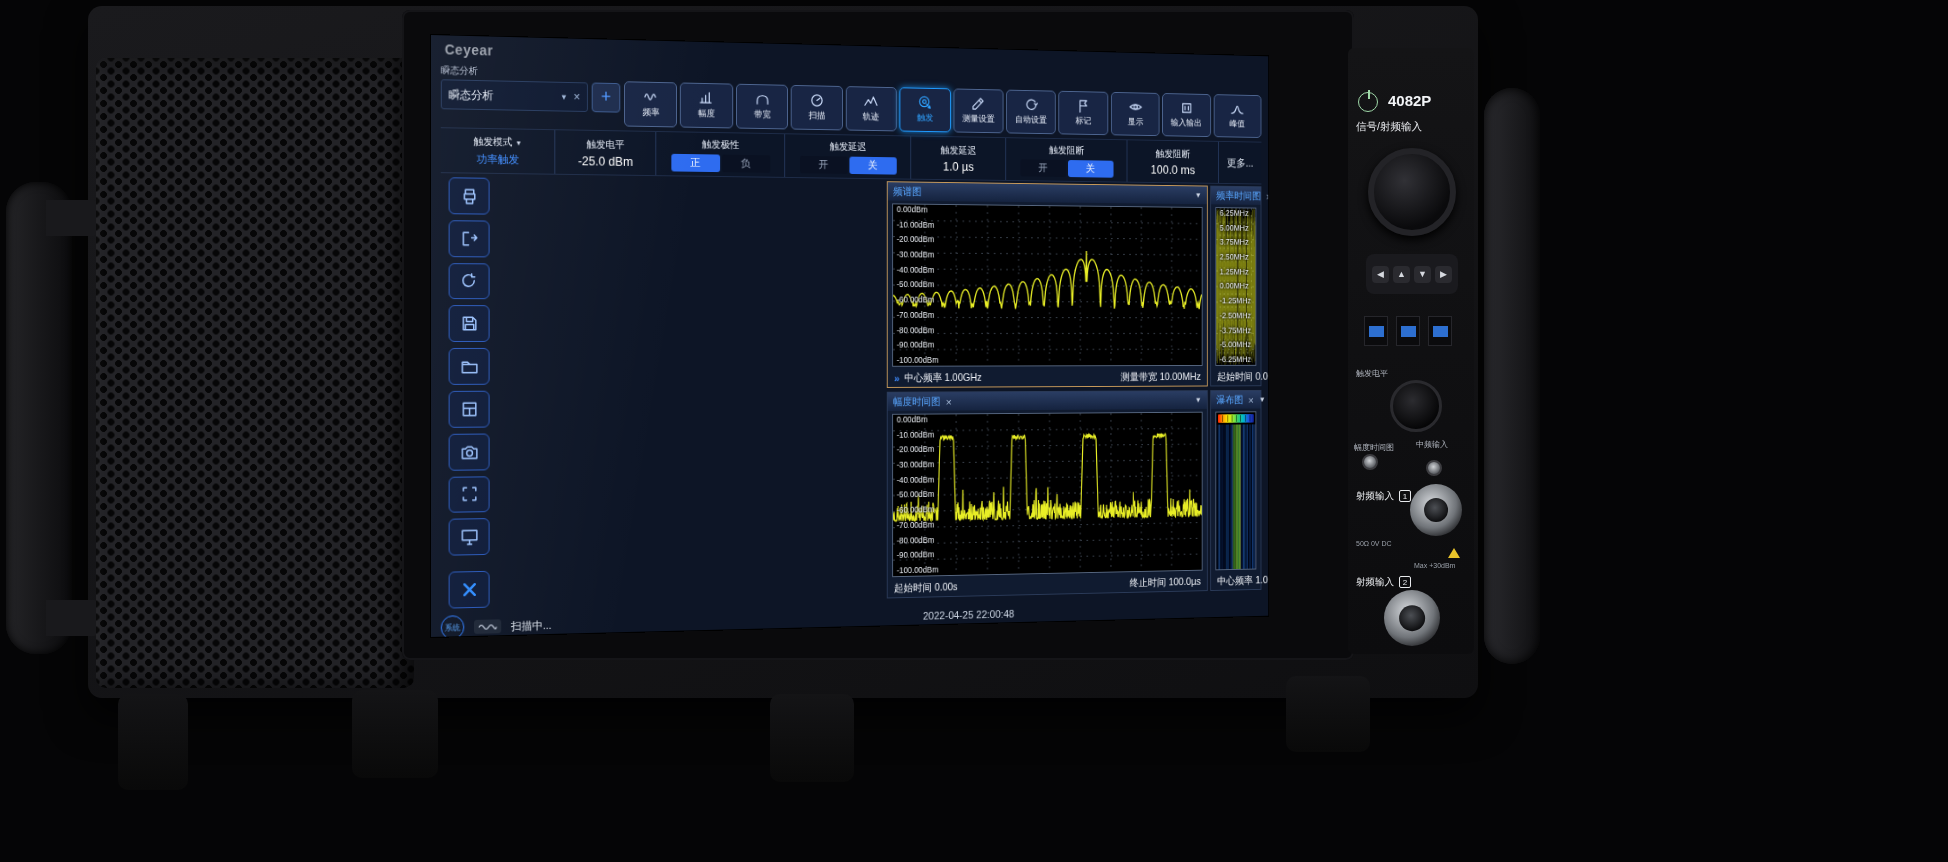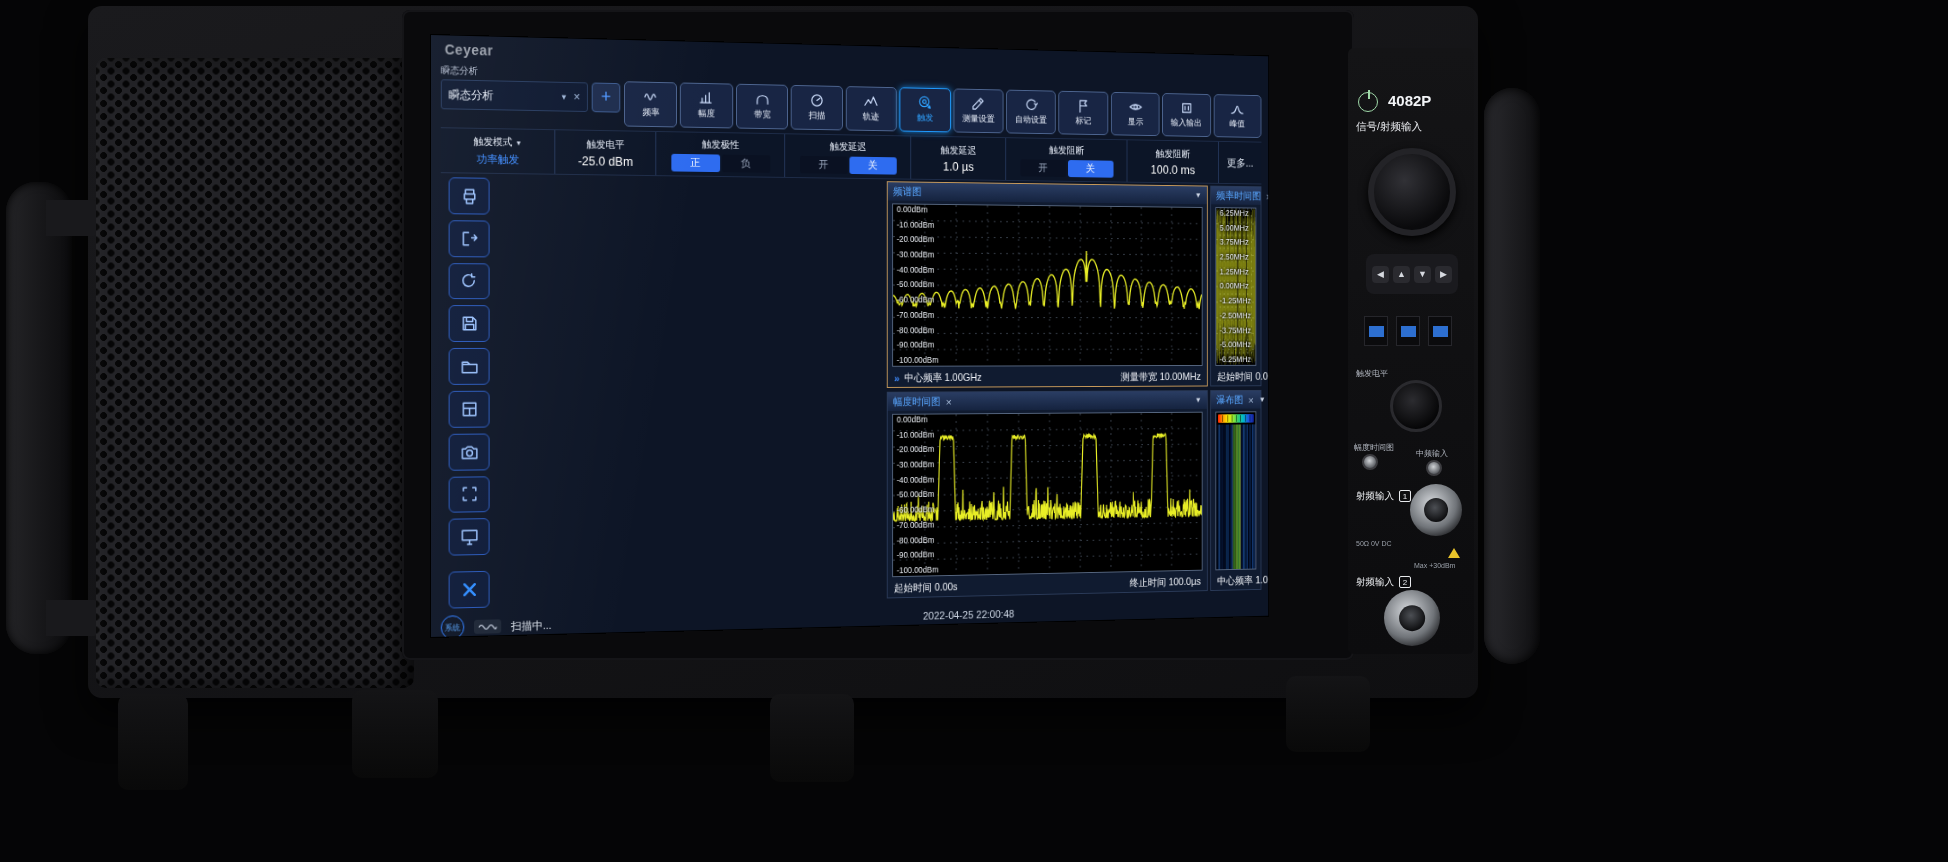--- a/index.html
+++ b/index.html
@@ -819,21 +819,21 @@
           <i></i>
         </div>
       <div class="usb">
           <i></i>
         </div>
     </div>
     <div class="hw-label" style="left:8px;top:320px;">触发电平</div>
     <div class="conn-big"></div>
     <div class="hw-label" style="left:6px;top:394px;">幅度时间图</div>
     <div class="sma" style="left:14px;top:406px;"></div>
-    <div class="hw-label" style="left:68px;top:400px;">中频输入</div>
+    <div class="hw-label" style="left:68px;top:391px;">中频输入</div>
     <div class="sma" style="left:78px;top:412px;"></div>
 
     <div class="rf-label" style="left:8px;top:442px;">
       <span>射频输入</span><span class="badge">1</span>
     </div>
     <div class="nconn" style="left:62px;top:436px;width:52px;height:52px;"></div>
     <div class="spec" style="left:8px;top:492px;">50Ω 0V DC</div>
 
     <div class="warn" style="left:100px;top:500px;"></div>
     <div class="spec" style="left:66px;top:514px;">Max +30dBm</div>

